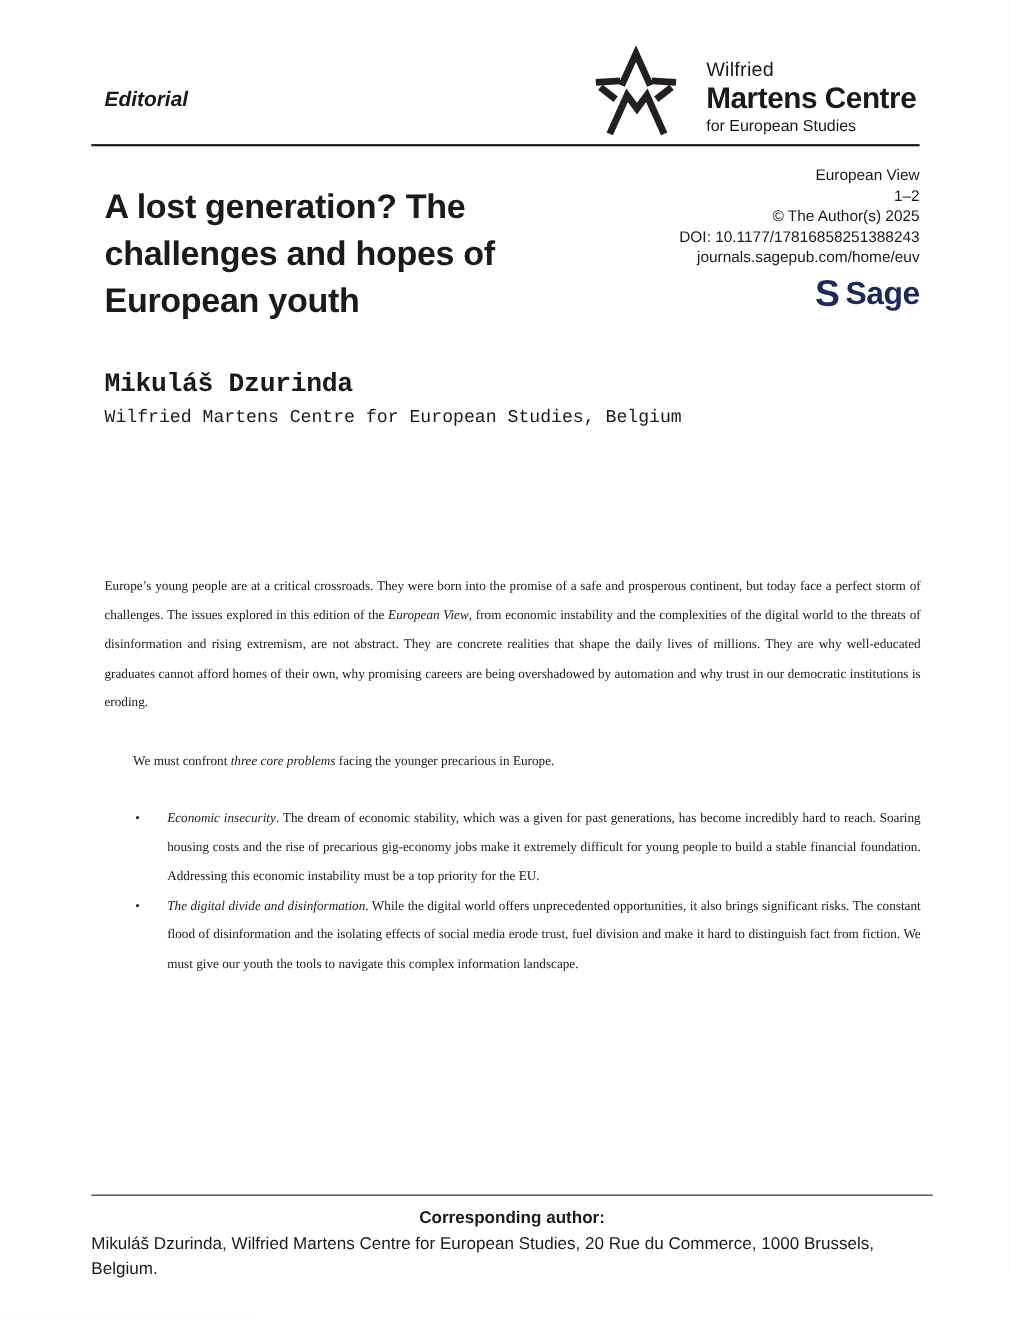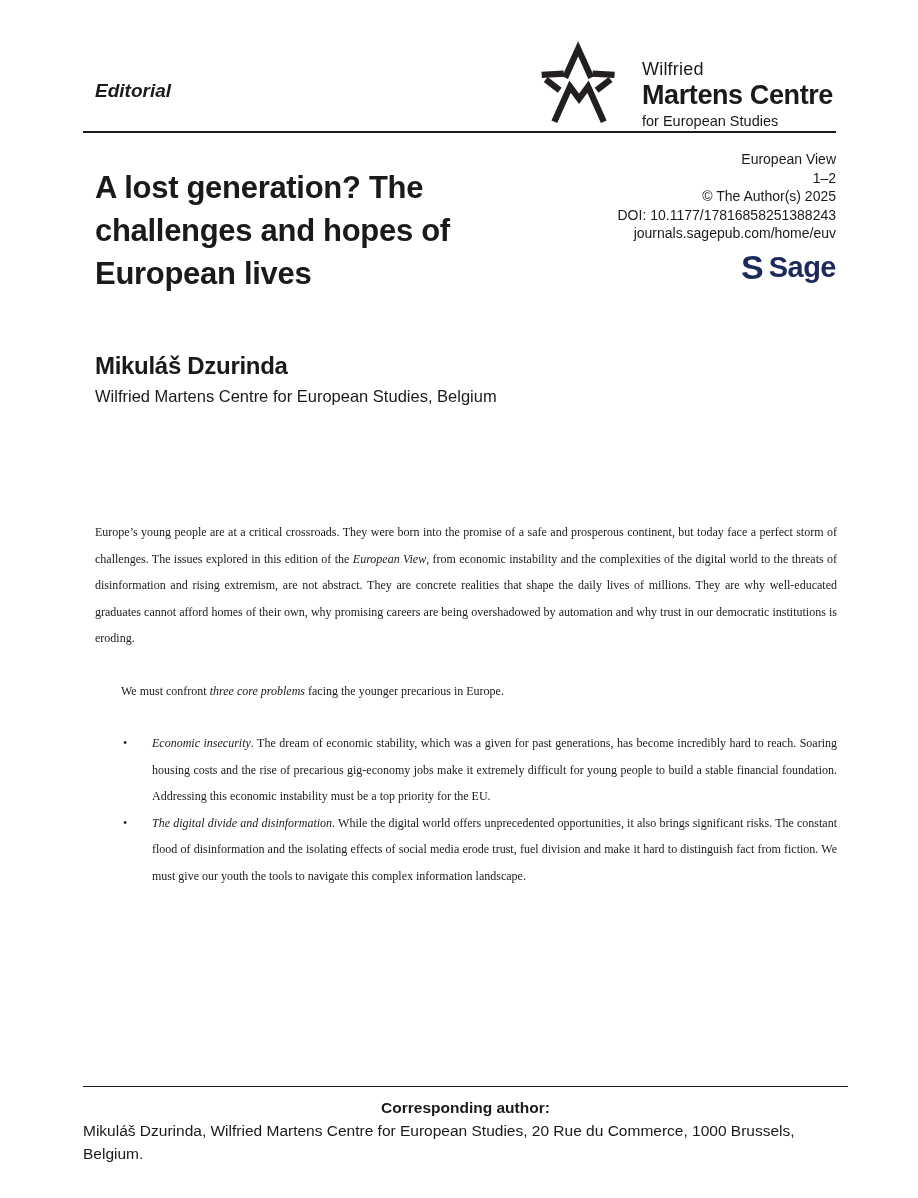--- a/index.html
+++ b/index.html
@@ -7,21 +7,21 @@
     position:relative;
     width:918px; height:1198px;
     margin:0 auto;
     background:#ffffff;
     font-family:"Liberation Sans", sans-serif;
     color:#1a1a1a;
     overflow:hidden;
   }
 
   
-  .logo-block { position:absolute; top:38px; left:538px; display:flex; align-items:flex-end; }
+  .logo-block { position:absolute; top:38px; left:538px; display:flex; align-items:center; }
   .logo-star { width:92px; height:90px; flex:0 0 auto; }
   .logo-text { margin-left:12px; padding-top:11px; line-height:1; }
   .logo-l1 { font-size:18px; letter-spacing:0.2px; }
   .logo-l2 { font-size:27px; font-weight:bold; letter-spacing:-0.4px; margin-top:4px; white-space:nowrap; }
   .logo-l3 { font-size:14.5px; margin-top:5px; }
 
   .section-label { position:absolute; top:80px; left:95px; font-size:19px; font-style:italic;font-weight:bold; }
 
   .top-rule { position:absolute; top:131px; left:83px; width:753px; height:0;
               border:none; border-top:2px solid #1a1a1a; margin:0; }
@@ -29,21 +29,21 @@
   
   .article-title { position:absolute; top:166px; left:95px; margin:0;
                    font-size:31px; font-weight:bold; line-height:43px; letter-spacing:-0.3px; }
   .journal-info { position:absolute; top:150px; right:82px; text-align:right;
                   font-size:14px; line-height:18.5px; }
   .sage-logo { margin-top:9px; display:flex; justify-content:flex-end; align-items:center; gap:6px; }
   .sage-s { font-weight:bold; font-size:34px; line-height:30px; letter-spacing:-1px; }
   .sage-word { font-weight:bold; font-size:29px; line-height:30px; letter-spacing:-0.5px; }
 
   
-  .author-block { position:absolute; top:352px; left:95px; }
+  .author-block { position:absolute; top:336px; left:95px;font-family:Liberation Mono, monospace; }
   .author-name { font-size:24px; font-weight:bold; letter-spacing:-0.3px; }
   .affiliation { font-size:16.5px; margin-top:7px; }
 
   
   .body-text { position:absolute; top:487px; left:95px; width:742px;
                font-family:"Liberation Serif", serif; font-size:12px;
                line-height:26.5px; text-align:justify;margin-top:32px; }
   .body-text p { margin:0; }
   .para-indent { margin-top:26px !important; text-indent:26px; }
   .bullet-list { margin:26px 0 0 0; padding:0; list-style:none; }
@@ -78,21 +78,21 @@
     </div>
   </div>
 
   <div class="section-label">Editorial</div>
 
   <hr class="top-rule">
 
   <h1 class="article-title">
     <div>A lost generation? The</div>
     <div>challenges and hopes of</div>
-    <div>European lives</div>
+    <div>European youth</div>
   </h1>
 
   <div class="journal-info">
     <div>European View</div>
     <div>1–2</div>
     <div>© The Author(s) 2025</div>
     <div>DOI: 10.1177/17816858251388243</div>
     <div>journals.sagepub.com/home/euv</div>
     <div class="sage-logo" style="color: rgb(27, 42, 91);">
       <span class="sage-s">S</span>

